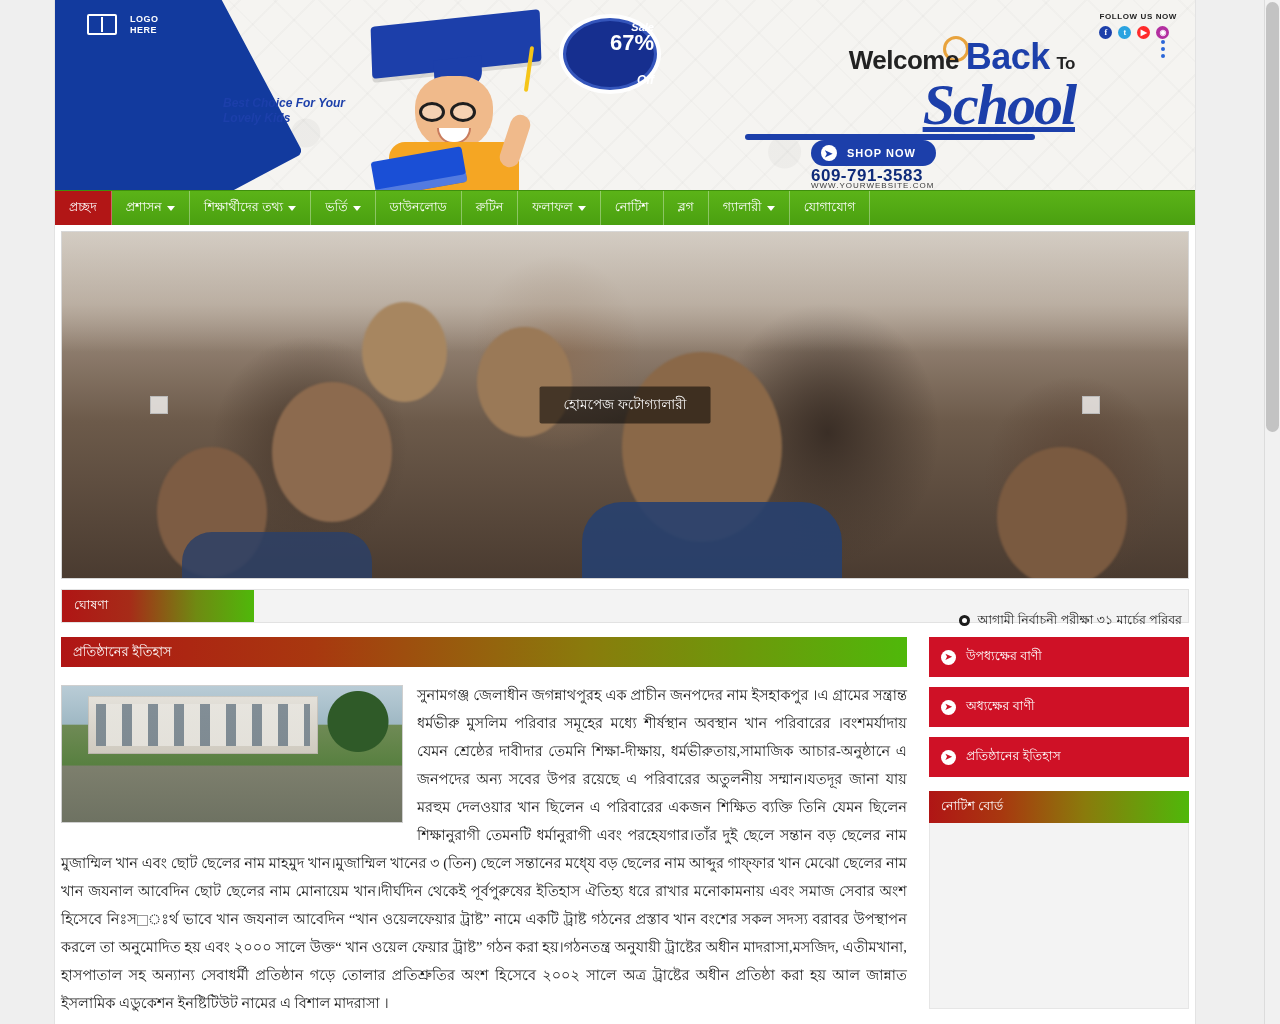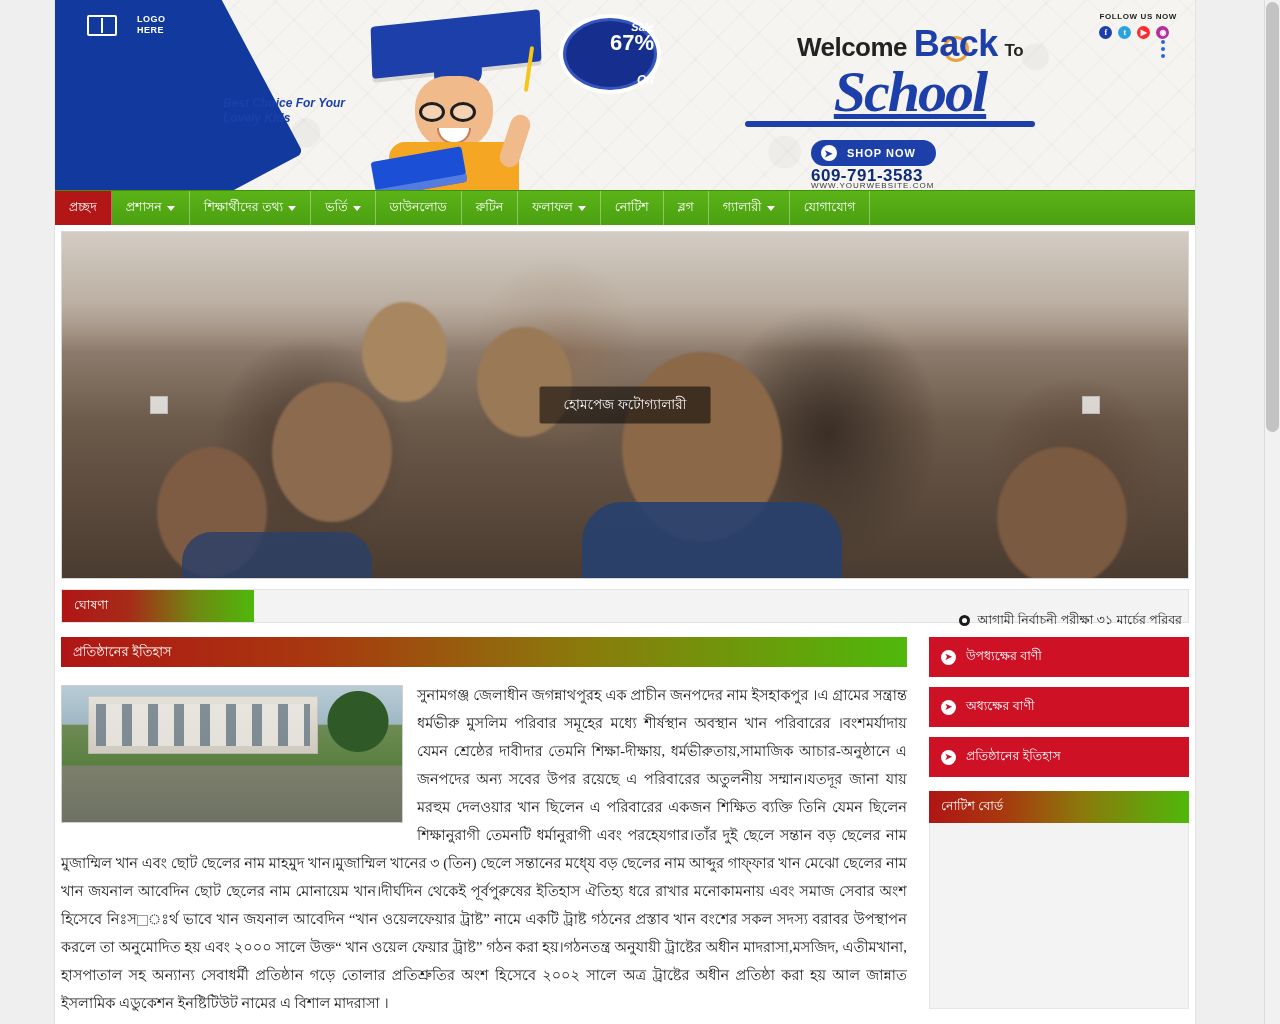--- a/index.html
+++ b/index.html
@@ -45,21 +45,21 @@
   }
   .banner-blue-corner {
     position: absolute; left: -60px; top: -40px;
     width: 260px; height: 270px;
     background: #123a9e;
     transform: rotate(-28deg);
     border-radius: 6px;
   }
   .logo-box {
     position: absolute; left: 32px; top: 14px;
-    display: flex; align-items: center; gap: 20px;
+    display: flex; gap: 13px;
     color: #ffffff;
   }
   .logo-icon {
     width: 30px; height: 21px;
     border: 2px solid #fff;
     border-radius: 2px;
     position: relative;
     background: transparent;
   }
   .logo-icon:after {
@@ -127,21 +127,21 @@
   }
   .sale-badge .s1 { font-size: 11px; font-weight: bold; font-style: italic; }
   .sale-badge .s2 { font-size: 22px; font-weight: bold; line-height: 20px; }
   .sale-badge .s3 { font-size: 12px; font-weight: bold; font-style: italic; margin-top: 20px; }
   .best-choice {
     position: absolute; left: 168px; top: 96px;
     color: #1c3faa; font-size: 12px; font-style: italic; font-weight: bold;
     text-align: left; line-height: 15px; width: 150px;
   }
   .welcome-block {
-    position: absolute; left: 690px; top: 23px; width: 330px; text-align: center;
+    position: absolute; left: 690px; top: 36px; width: 330px; text-align: right;
   }
   .w-line1 { font-size: 26px; color: #222; font-weight: bold; letter-spacing: -.5px; }
   .w-line1 b { color: #1c3faa; font-size: 36px; }
   .w-line1 .to { font-size: 17px; color: #222; }
   .w-school {
     font-size: 58px; color: #1c3faa; font-weight: bold; line-height: 54px;
     letter-spacing: -2px; font-family: "Liberation Serif", serif; font-style: italic; text-decoration: underline;
   }
   .w-underline { width: 290px; height: 6px; background: #1c3faa; border-radius: 3px; margin-top: 2px; }
   .sun {

